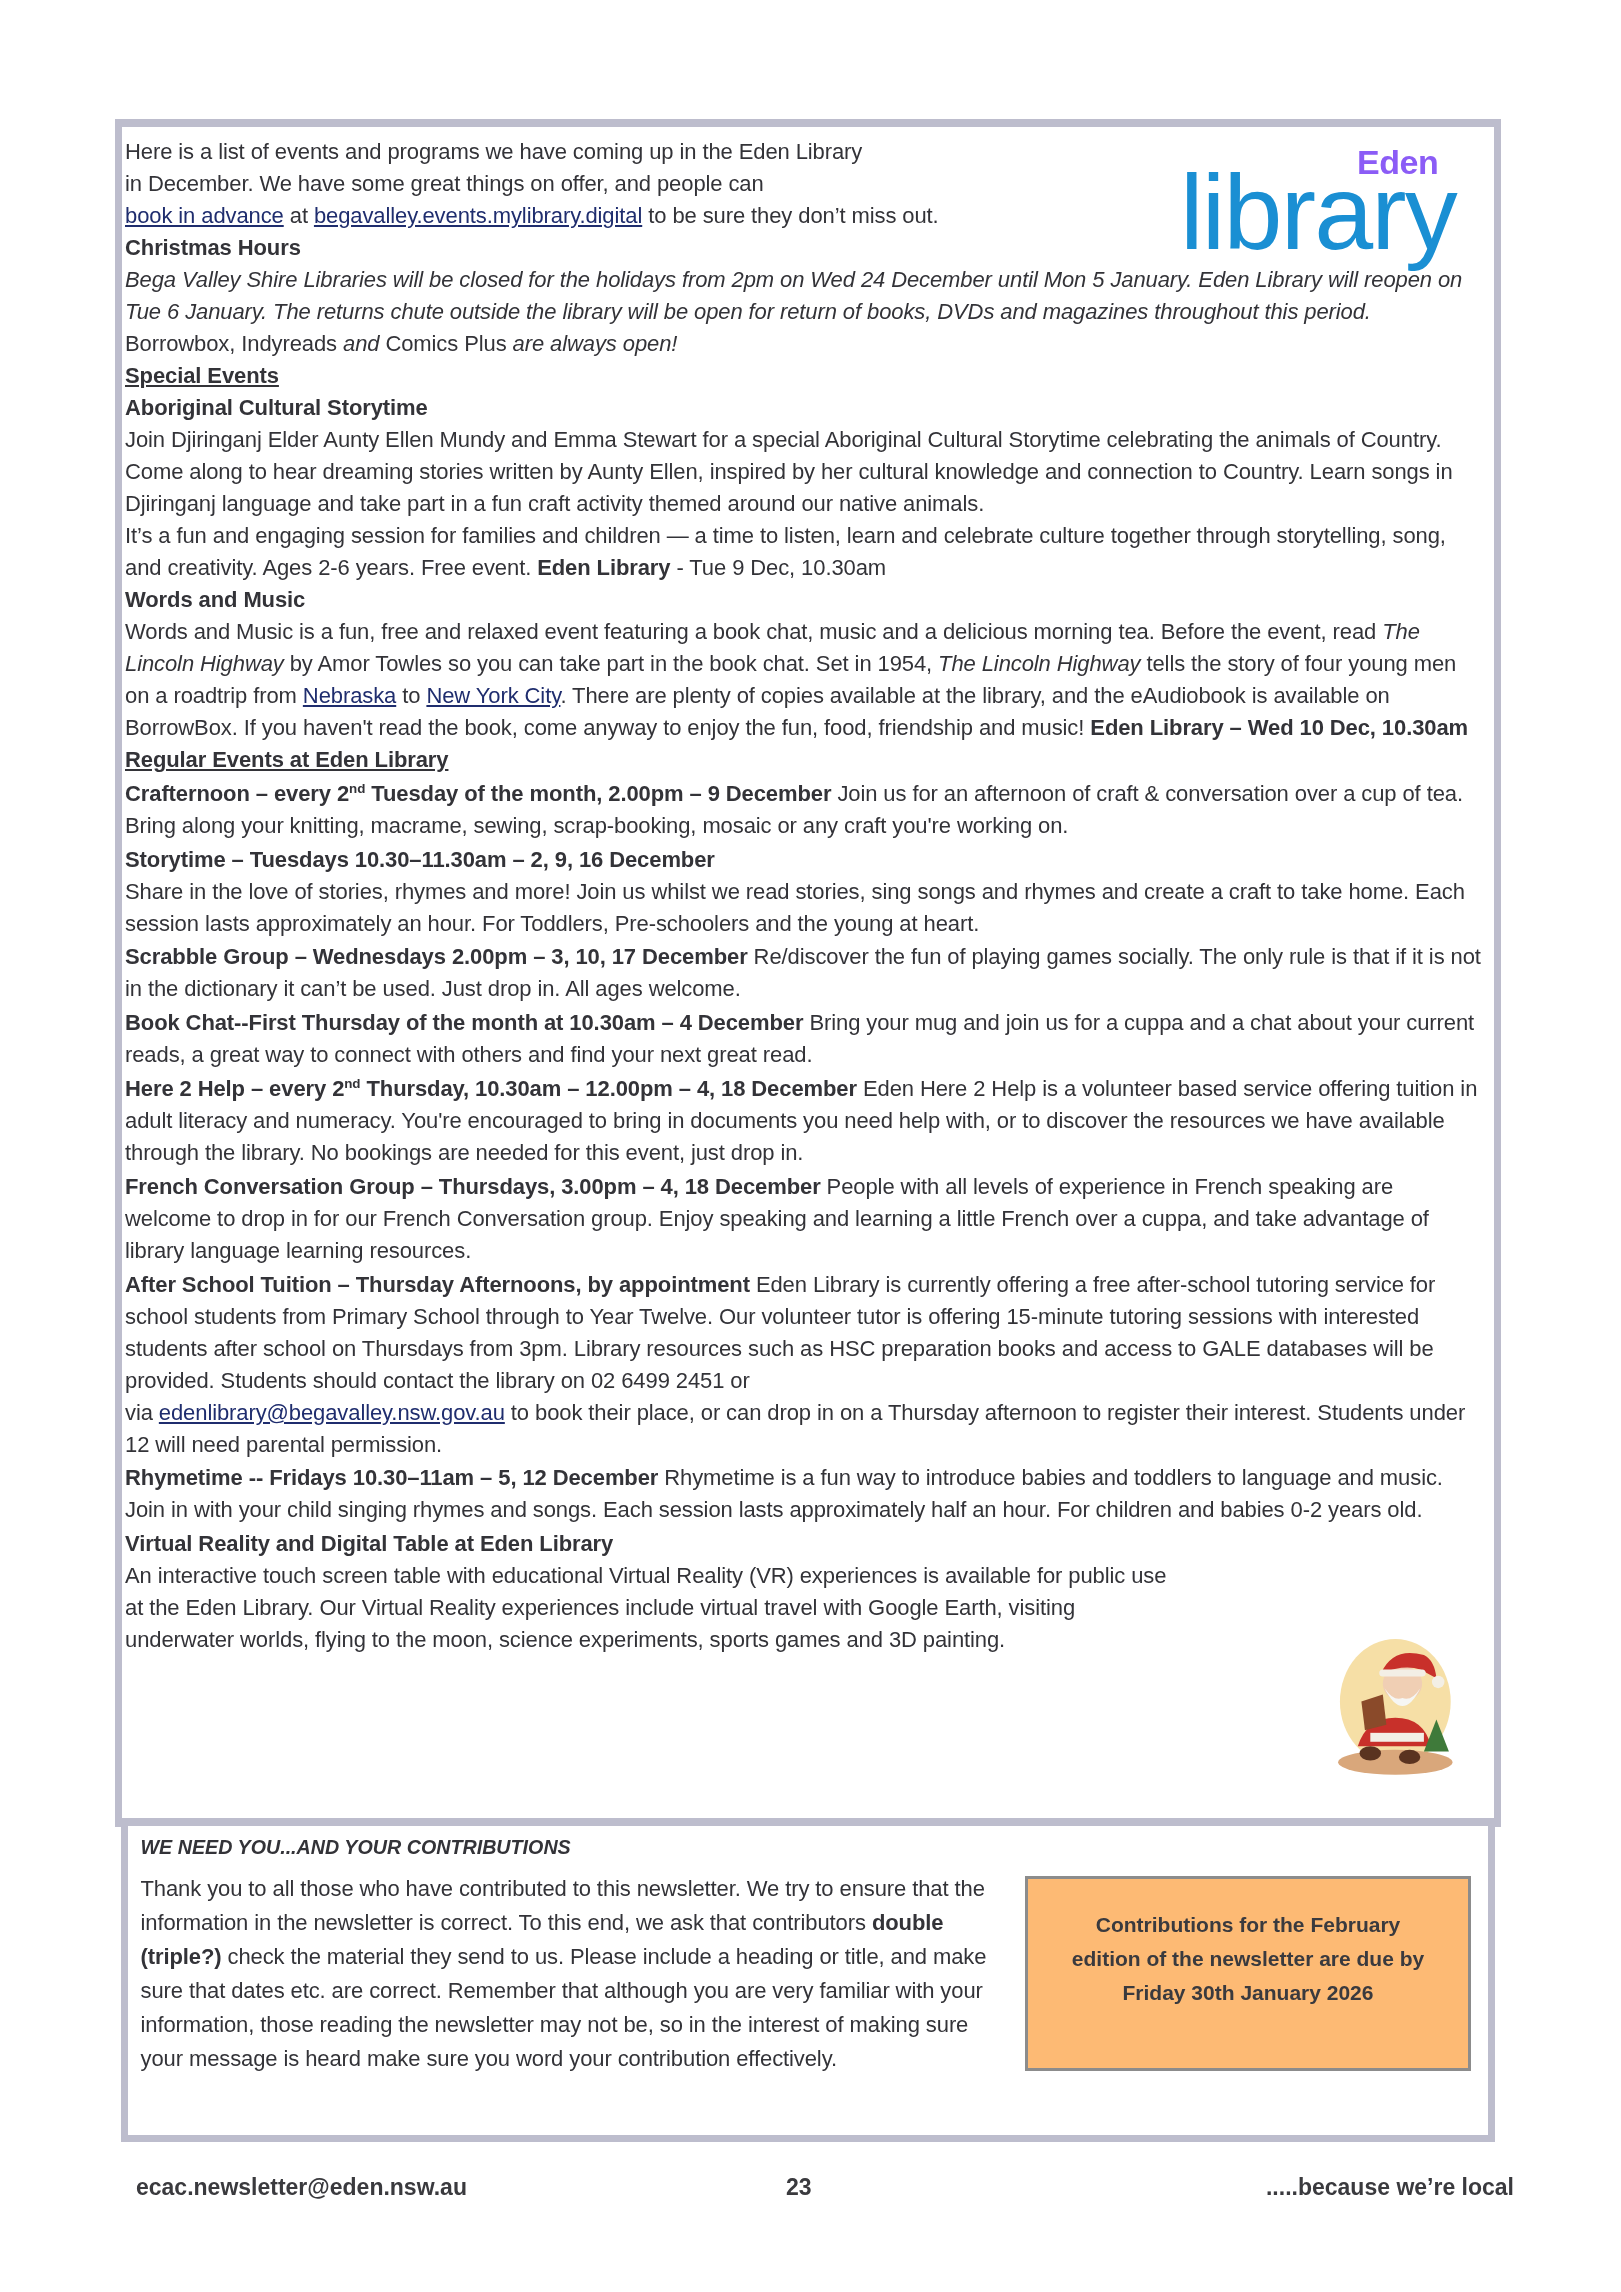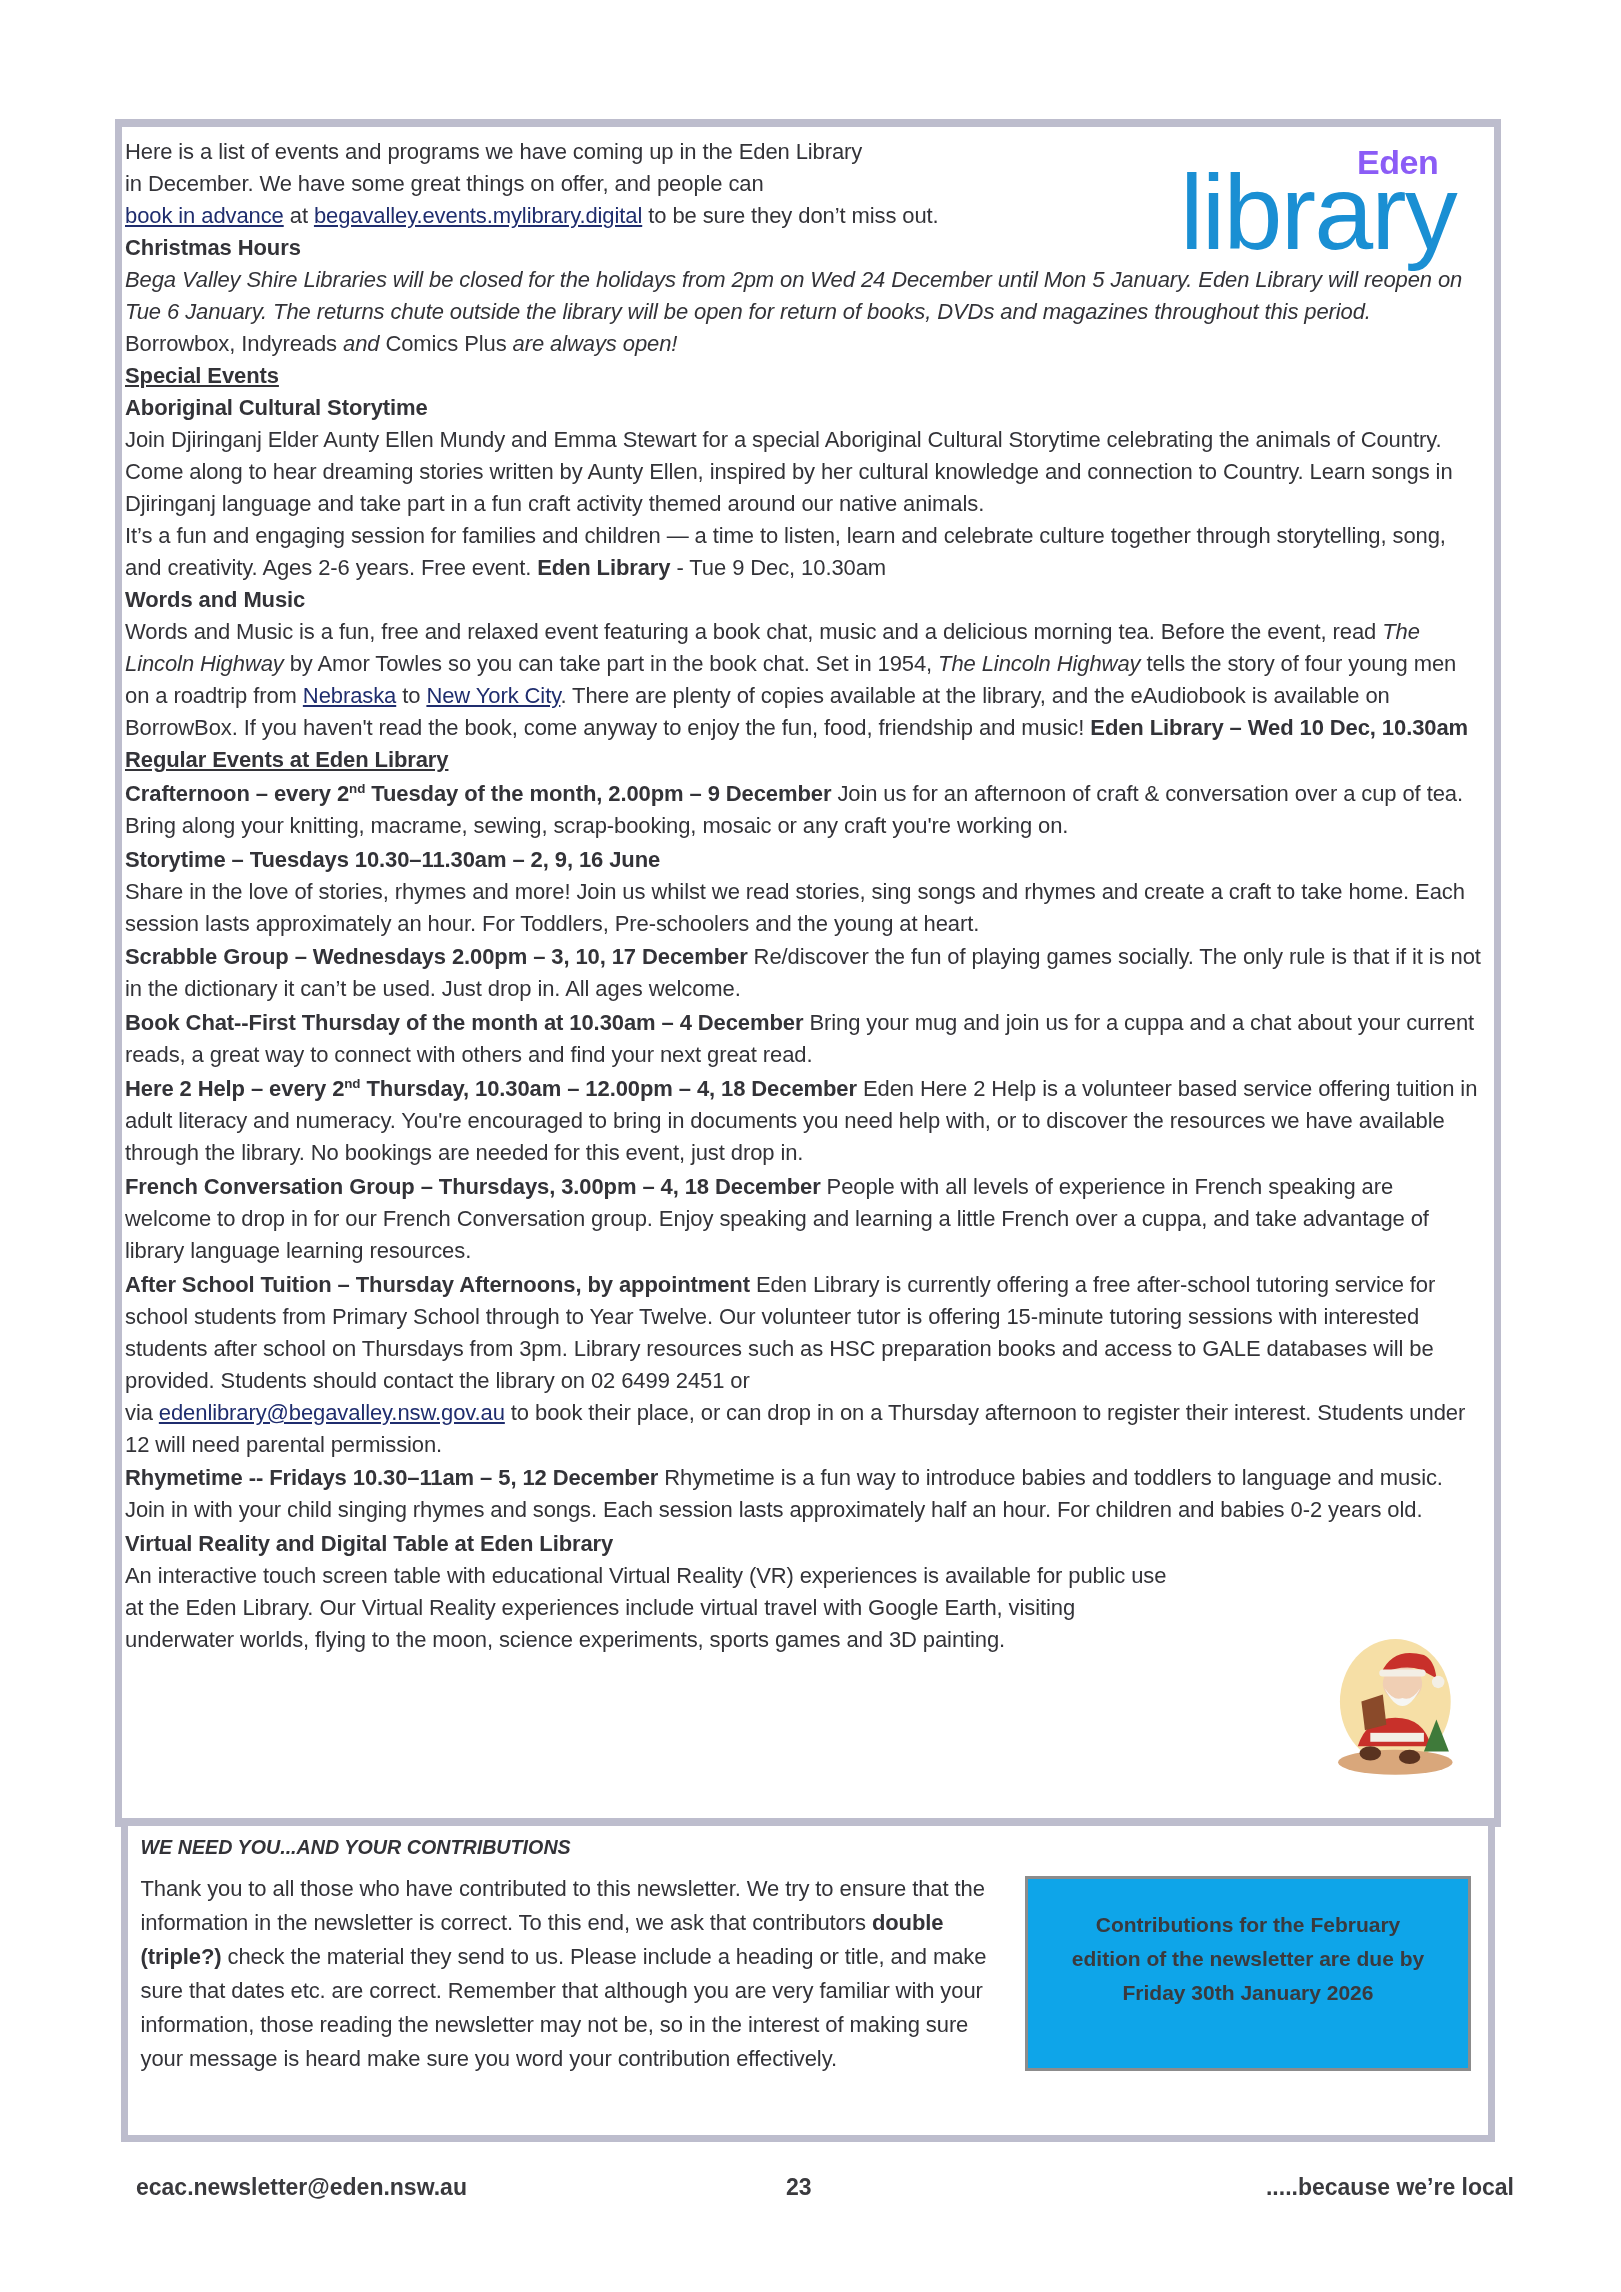--- a/index.html
+++ b/index.html
@@ -39,21 +39,21 @@
   }
   .second-box {
     position: absolute; left: 121px; top: 1818px; width: 1360px; height: 309px;
     border: 7.2px solid #bdbdcd; border-top-width: 8px; background: #fff;
   }
   .second-inner { position: absolute; left: 12.5px; top: 5.4px; width: 860px; }
   .need-title { font-size: 19.7px; font-weight: bold; font-style: italic; line-height: 32px; margin: 0 0 9px 0; }
   .second-inner .p { line-height: 34px; }
   .contrib-box {
     position: absolute; left: 897px; top: 50px; width: 446px; height: 195px;
-    border: 3.6px solid #8c8c8c; background: #0ea5e9;
+    border: 3.6px solid #8c8c8c; background: #fdba74;
     display: flex; flex-direction: column; align-items: center; justify-content: flex-start;
     padding-top: 29px; box-sizing: border-box;
   }
   .contrib-box .line { font-size: 21px; font-weight: bold; line-height: 34px; text-align: center; color: #3a3a3e; }
   .footer { position: absolute; top: 2174px; left: 0; width: 1621px; font-size: 23px; font-weight: bold; color: #3a3a3e; }
   .footer-left { position: absolute; left: 136px; }
   .footer-center { position: absolute; left: 786px; }
   .footer-right { position: absolute; right: 107px; }
 </style>
 </head>
@@ -85,21 +85,21 @@
       <p class="p">Join Djiringanj Elder Aunty Ellen Mundy and Emma Stewart for a special Aboriginal Cultural Storytime celebrating the animals of Country. Come along to hear dreaming stories written by Aunty Ellen, inspired by her cultural knowledge and connection to Country. Learn songs in Djiringanj language and take part in a fun craft activity themed around our native animals.</p>
       <p class="p"><span>It’s a fun and engaging session for families and children — a time to listen, learn and celebrate culture together through storytelling, song, and creativity. Ages 2-6 years. Free event. </span><span class="h">Eden Library</span><span> - Tue 9 Dec, 10.30am</span></p>
 
       <p class="p h">Words and Music</p>
       <p class="p"><span>Words and Music is a fun, free and relaxed event featuring a book chat, music and a delicious morning tea. Before the event, read </span><span class="i">The Lincoln Highway</span><span> by Amor Towles so you can take part in the book chat. Set in 1954, </span><span class="i">The Lincoln Highway</span><span> tells the story of four young men on a roadtrip from </span><a class="link">Nebraska</a><span> to </span><a class="link">New York City</a><span>. There are plenty of copies available at the library, and the eAudiobook is available on BorrowBox. If you haven't read the book, come anyway to enjoy the fun, food, friendship and music! </span><span class="h">Eden Library – Wed 10 Dec, 10.30am</span></p>
 
       <p class="p h u">Regular Events at Eden Library</p>
 
       <p class="p gap"><span class="h"><span>Crafternoon – every 2</span><sup>nd</sup><span> Tuesday of the month, 2.00pm – 9 December</span></span><span> Join us for an afternoon of craft &amp; conversation over a cup of tea. Bring along your knitting, macrame, sewing, scrap-booking, mosaic or any craft you're working on.</span></p>
 
-      <p class="p h gap">Storytime – Tuesdays 10.30–11.30am – 2, 9, 16 June</p>
+      <p class="p h gap">Storytime – Tuesdays 10.30–11.30am – 2, 9, 16 December</p>
       <p class="p">Share in the love of stories, rhymes and more! Join us whilst we read stories, sing songs and rhymes and create a craft to take home. Each session lasts approximately an hour. For Toddlers, Pre-schoolers and the young at heart.</p>
 
       <p class="p gap"><span class="h">Scrabble Group – Wednesdays 2.00pm – 3, 10, 17 December</span><span> Re/discover the fun of playing games socially. The only rule is that if it is not in the dictionary it can’t be used. Just drop in. All ages welcome.</span></p>
 
       <p class="p gap"><span class="h">Book Chat--First Thursday of the month at 10.30am – 4 December</span><span> Bring your mug and join us for a cuppa and a chat about your current reads, a great way to connect with others and find your next great read.</span></p>
 
       <p class="p gap"><span class="h"><span>Here 2 Help – every 2</span><sup>nd</sup><span> Thursday, 10.30am – 12.00pm – 4, 18 December</span></span><span> Eden Here 2 Help is a volunteer based service offering tuition in adult literacy and numeracy. You're encouraged to bring in documents you need help with, or to discover the resources we have available through the library. No bookings are needed for this event, just drop in.</span></p>
 
       <p class="p gap"><span class="h">French Conversation Group  – Thursdays, 3.00pm – 4, 18 December</span><span> People with all levels of experience in French speaking are welcome to drop in for our French Conversation group. Enjoy speaking and learning a little French over a cuppa, and take advantage of library language learning resources.</span></p>
 

